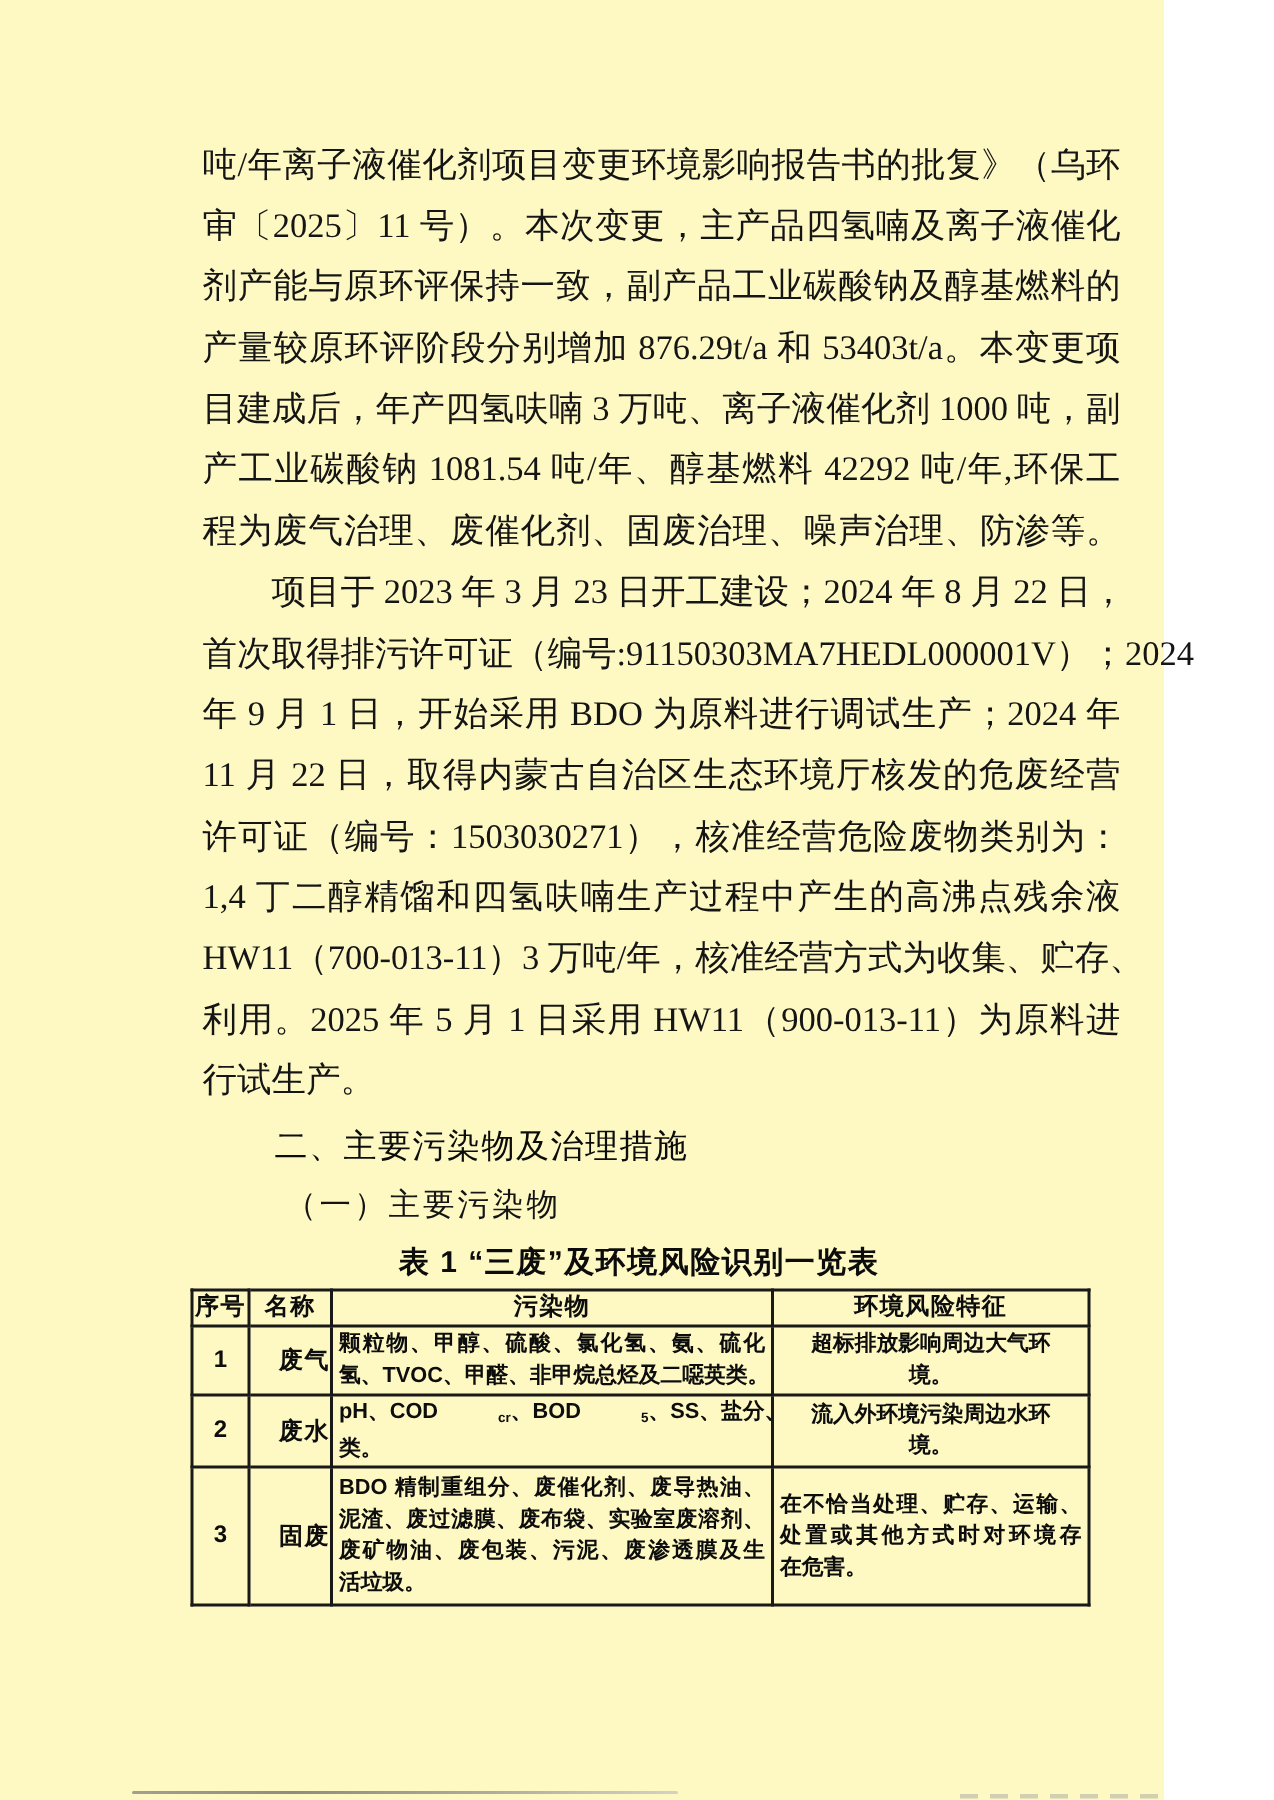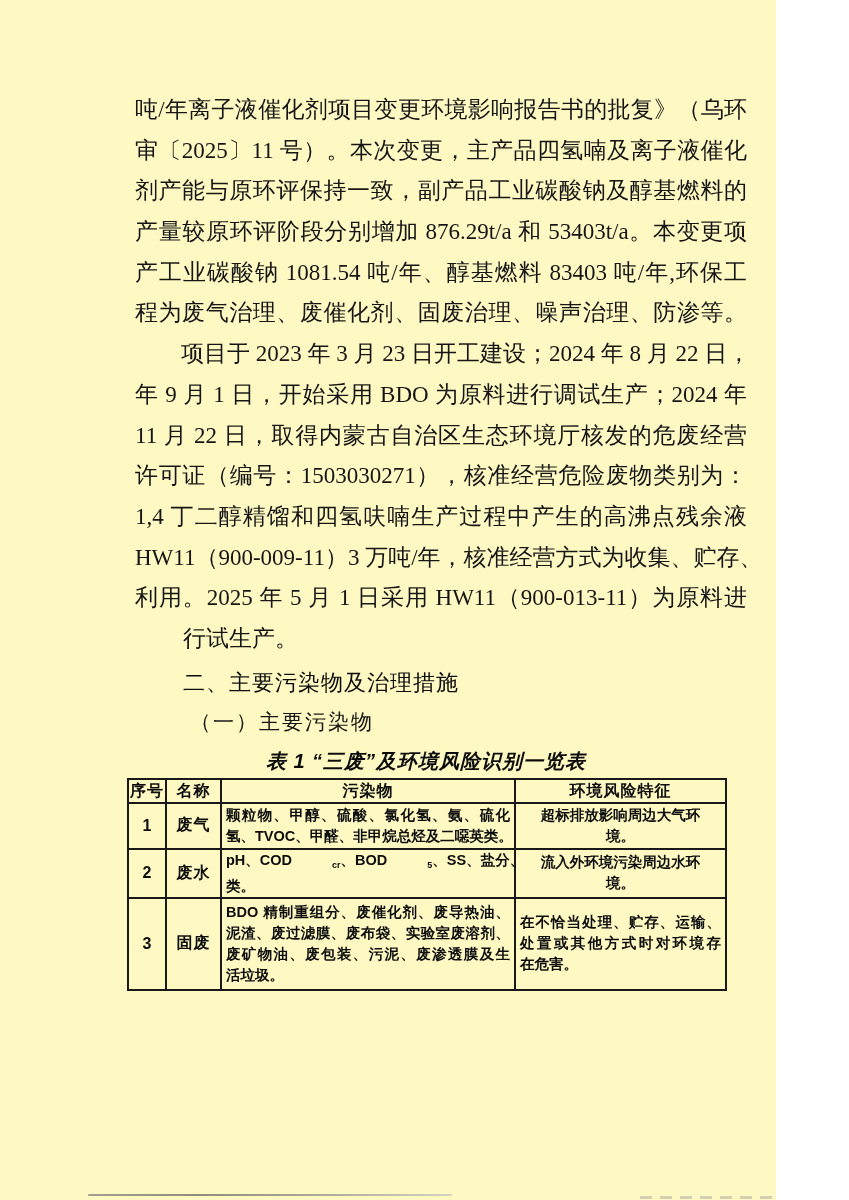--- a/index.html
+++ b/index.html
@@ -18,48 +18,48 @@
   .doc{position:absolute;left:135px;top:90px;width:612px;}
   .bline{
     font-size:23px;
     height:40.7px;line-height:40.7px;
     white-space:nowrap;
     text-align:justify;
     text-align-last:justify;
     text-justify:inter-character;
     color:#151515;
   }
-  .bline.pend{text-align-last:left;margin-left:48px;}
+  .bline.pend{text-align-last:left;}
   .h2{
     font-family:"Liberation Sans","DejaVu Sans",sans-serif;
     font-weight:400;font-size:22px;color:#0c0c0c;
     height:40px;line-height:42px;padding-left:48px;letter-spacing:1px;
     margin-top:2px;
   }
   .h3{
     font-size:21px;height:40px;line-height:40px;padding-left:55px;letter-spacing:2px;
     color:#141414;
   }
   .tblwrap{margin-left:-8px;width:598px;}
   .caption{
     font-family:"Liberation Sans","DejaVu Sans",sans-serif;
     font-weight:700;font-size:20px;color:#0c0c0c;
-    height:36px;line-height:38px;text-align:center;letter-spacing:1px;font-style:italic;
+    height:36px;line-height:38px;text-align:center;letter-spacing:1px;
   }
   table.riskTable{
     border-collapse:collapse;table-layout:fixed;width:598px;
     font-family:"Liberation Sans","DejaVu Sans",sans-serif;
     font-weight:700;color:#0d0d0d;
   }
   table.riskTable th,table.riskTable td{
     border:2px solid #191919;padding:0;vertical-align:middle;overflow:hidden;
   }
   th.colhead{font-size:16px;height:22px;line-height:20px;text-align:center;letter-spacing:1px;font-weight:700;}
   td.cseq{font-size:16px;text-align:center;}
-  td.cname{font-size:16px;text-align:center;letter-spacing:1px;}
+  td.cname{font-size:16px;text-align:right;letter-spacing:1px;}
   .cline{
     font-size:14.5px;line-height:21px;padding:0 4px;
     white-space:nowrap;
     text-align:justify;text-align-last:justify;text-justify:inter-character;
   }
   .cline.end{text-align-last:left;}
   .cline.cc{text-align:left;text-align-last:center;}
   .subsc{font-size:9px;vertical-align:-3px;padding-left:40px;}
   tr.r1 td{height:44px;}
   tr.r2 td{height:45px;}
@@ -78,28 +78,30 @@
 </head>
 <body>
 
 <div class="page">
   <div class="doc">
 
     <div class="bline">吨/年离子液催化剂项目变更环境影响报告书的批复》（乌环</div>
     <div class="bline">审〔2025〕11 号）。本次变更，主产品四氢喃及离子液催化</div>
     <div class="bline">剂产能与原环评保持一致，副产品工业碳酸钠及醇基燃料的</div>
     <div class="bline">产量较原环评阶段分别增加 876.29t/a 和 53403t/a。本变更项</div>
-    <div class="bline">产工业碳酸钠 1081.54 吨/年、醇基燃料 83403 吨/年,环保工</div>
+    <div class="bline">目建成后，年产四氢呋喃 3 万吨、离子液催化剂 1000 吨，副</div>
+    <div class="bline">产工业碳酸钠 1081.54 吨/年、醇基燃料 42292 吨/年,环保工</div>
     <div class="bline">程为废气治理、废催化剂、固废治理、噪声治理、防渗等。</div>
     <div class="bline">　　项目于 2023 年 3 月 23 日开工建设；2024 年 8 月 22 日，</div>
+    <div class="bline">首次取得排污许可证（编号:91150303MA7HEDL000001V）；2024</div>
     <div class="bline">年 9 月 1 日，开始采用 BDO 为原料进行调试生产；2024 年</div>
     <div class="bline">11 月 22 日，取得内蒙古自治区生态环境厅核发的危废经营</div>
     <div class="bline">许可证（编号：1503030271），核准经营危险废物类别为：</div>
     <div class="bline">1,4 丁二醇精馏和四氢呋喃生产过程中产生的高沸点残余液</div>
-    <div class="bline">HW11（900-009-11）3 万吨/年，核准经营方式为收集、贮存、</div>
+    <div class="bline">HW11（700-013-11）3 万吨/年，核准经营方式为收集、贮存、</div>
     <div class="bline">利用。2025 年 5 月 1 日采用 HW11（900-013-11）为原料进</div>
     <div class="bline pend">行试生产。</div>
 
     <div class="h2">二、主要污染物及治理措施</div>
     <div class="h3">（一）主要污染物</div>
 
     <div class="tblwrap">
       <div class="caption">表 1 “三废”及环境风险识别一览表</div>
 
       <table class="riskTable">

